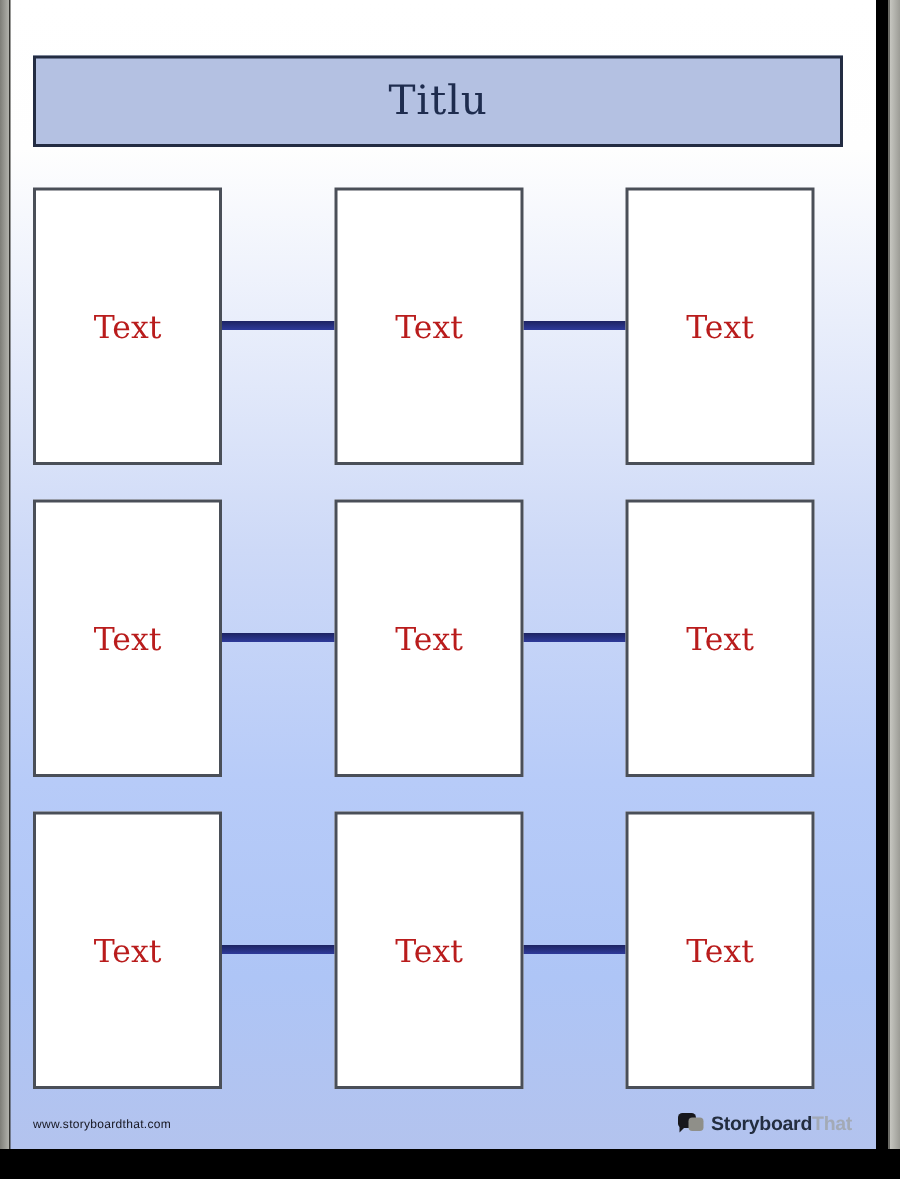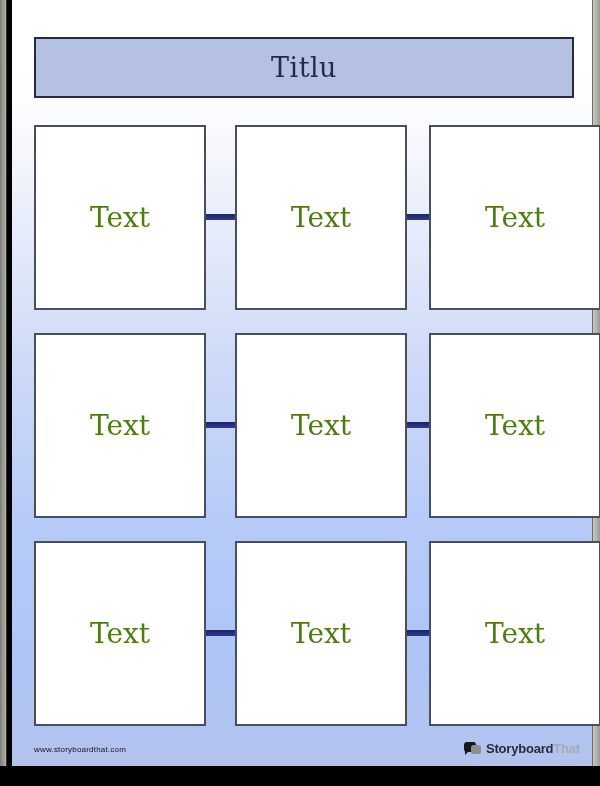--- a/index.html
+++ b/index.html
@@ -25,21 +25,21 @@
     background: linear-gradient(90deg, #c8c8c2, #9c9c96);
     border-left: 1px solid #6c6c66;
   }
   .bottom-bar {
     position: absolute; left: 0; bottom: 0;
     width: 600px; height: 20px;
     background: #000;
   }
   
   .page {
-    position: absolute; left: 12px; top: 0;
+    position: absolute; left: 0; top: 0;
     width: 584px; height: 766px;
     background: linear-gradient(180deg,
       #ffffff 0%, #fefefe 13%, #e9eefb 28%,
       #cdd9f7 48%, #b7cbf8 68%, #aec5f6 85%, #b3c3ee 100%);
   }
   .title-bar {
     position: absolute; left: 22px; top: 37px;
     width: 540px; height: 61px;
     background: #b4c1e2;
     border: 2px solid #232c42;
@@ -53,27 +53,27 @@
     position: absolute;
     left: 85px; width: 414px; height: 6px;
     background: linear-gradient(180deg, #1d2462, #2e3a9a);
     z-index: 1;
   }
   .connector.r1 { top: 214px; }
   .connector.r2 { top: 422px; }
   .connector.r3 { top: 630px; }
   .cell {
     position: absolute;
-    width: 172px; height: 185px;
+    width: 126px; height: 185px;
     background: #ffffff;
     border: 2px solid #4a4f58;
     display: flex; align-items: center; justify-content: center;
     font-family: "DejaVu Serif", serif;
-    font-size: 28px;
-    color: #4d7c0f;
+    font-size: 21px;
+    color: #b91c1c;
     z-index: 2;
   }
   .c1 { left: 22px; }
   .c2 { left: 223px; }
   .c3 { left: 417px; }
   .r1 { top: 125px; }
   .r2 { top: 333px; }
   .r3 { top: 541px; }
   .cell.r1 { top: 125px; }
   .cell.r2 { top: 333px; }

